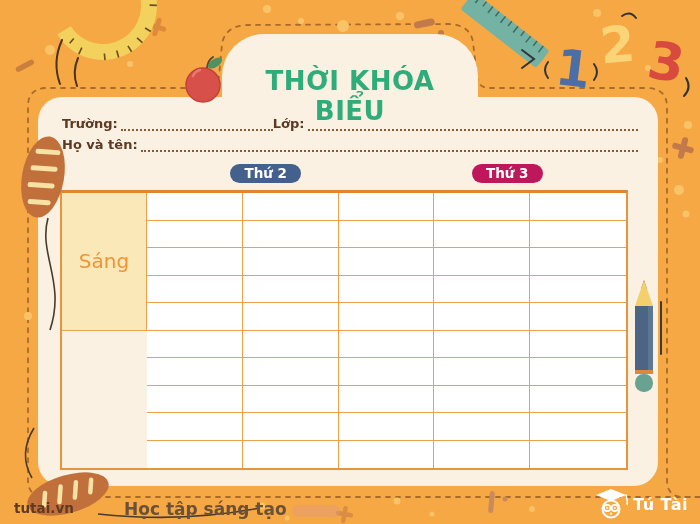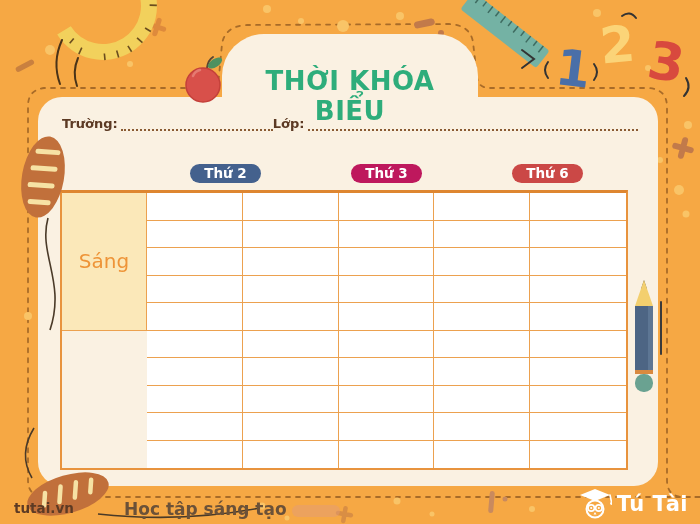--- a/index.html
+++ b/index.html
@@ -51,21 +51,21 @@
 
   
   .website{position:absolute;left:14px;top:500px;z-index:3;
     font-size:13.5px;font-weight:bold;color:#5C3A24;}
   .slogan{position:absolute;left:124px;top:499px;z-index:3;
     font-size:17px;font-weight:bold;color:#6B5138;}
   .smudge{position:absolute;left:292px;top:505px;width:48px;height:12px;
     border-radius:6px;background:#E09C7E;opacity:.45;z-index:2;}
   .brand{position:absolute;right:12px;top:489px;z-index:3;display:flex;
     align-items:center;gap:5px;}
-  .brand-text{color:#FFFFFF;font-size:21px;font-weight:bold;letter-spacing:.5px;}
+  .brand-text{color:#FFFFFF;font-size:16px;font-weight:bold;letter-spacing:.5px;}
 
   
   .num{position:absolute;z-index:1;font-weight:bold;line-height:1;}
   .n1{left:556px;top:44px;font-size:50px;color:#4A6FA8;transform:rotate(7deg);}
   .n2{left:600px;top:20px;font-size:50px;color:#FBD478;transform:rotate(-5deg);}
   .n3{left:648px;top:36px;font-size:52px;color:#D8493E;transform:rotate(9deg);}
 </style>
 </head>
 <body>
 
@@ -169,31 +169,32 @@
 
 <div class="title">THỜI KHÓA BIỂU</div>
 
 <div class="form">
   <div class="frow">
     <span class="flabel">Trường:</span>
     <span class="dots d1"></span>
     <span class="flabel">Lớp:</span>
     <span class="dots dgrow"></span>
   </div>
+  <div class="frow">
+    <span class="flabel">Họ và tên:</span>
+    <span class="dots dgrow"></span>
+  </div>
 </div>
 
 <div class="dayrow" id="dayrow">
     <div class="dayslot">
       <span class="pill" style="background: rgb(68, 97, 141);">Thứ 2</span>
     </div>
     <div class="dayslot">
       <span class="pill" style="background: #be185d;">Thứ 3</span>
-    </div>
-    <div class="dayslot">
-      <span class="pill" style="background: rgb(203, 72, 70);">Thứ 6</span>
     </div>
   </div>
 
 <div class="grid" id="grid">
     <div class="sess" style="grid-row: 1 / span 5; border-bottom: 1.5px solid rgb(236, 161, 79);">Sáng</div>
     <div class="cell br bb" style="grid-area: 1 / 2;"></div>
     <div class="cell br bb" style="grid-area: 1 / 3;"></div>
     <div class="cell br bb" style="grid-area: 1 / 4;"></div>
     <div class="cell br bb" style="grid-area: 1 / 5;"></div>
     <div class="cell bb" style="grid-area: 1 / 6;"></div>

